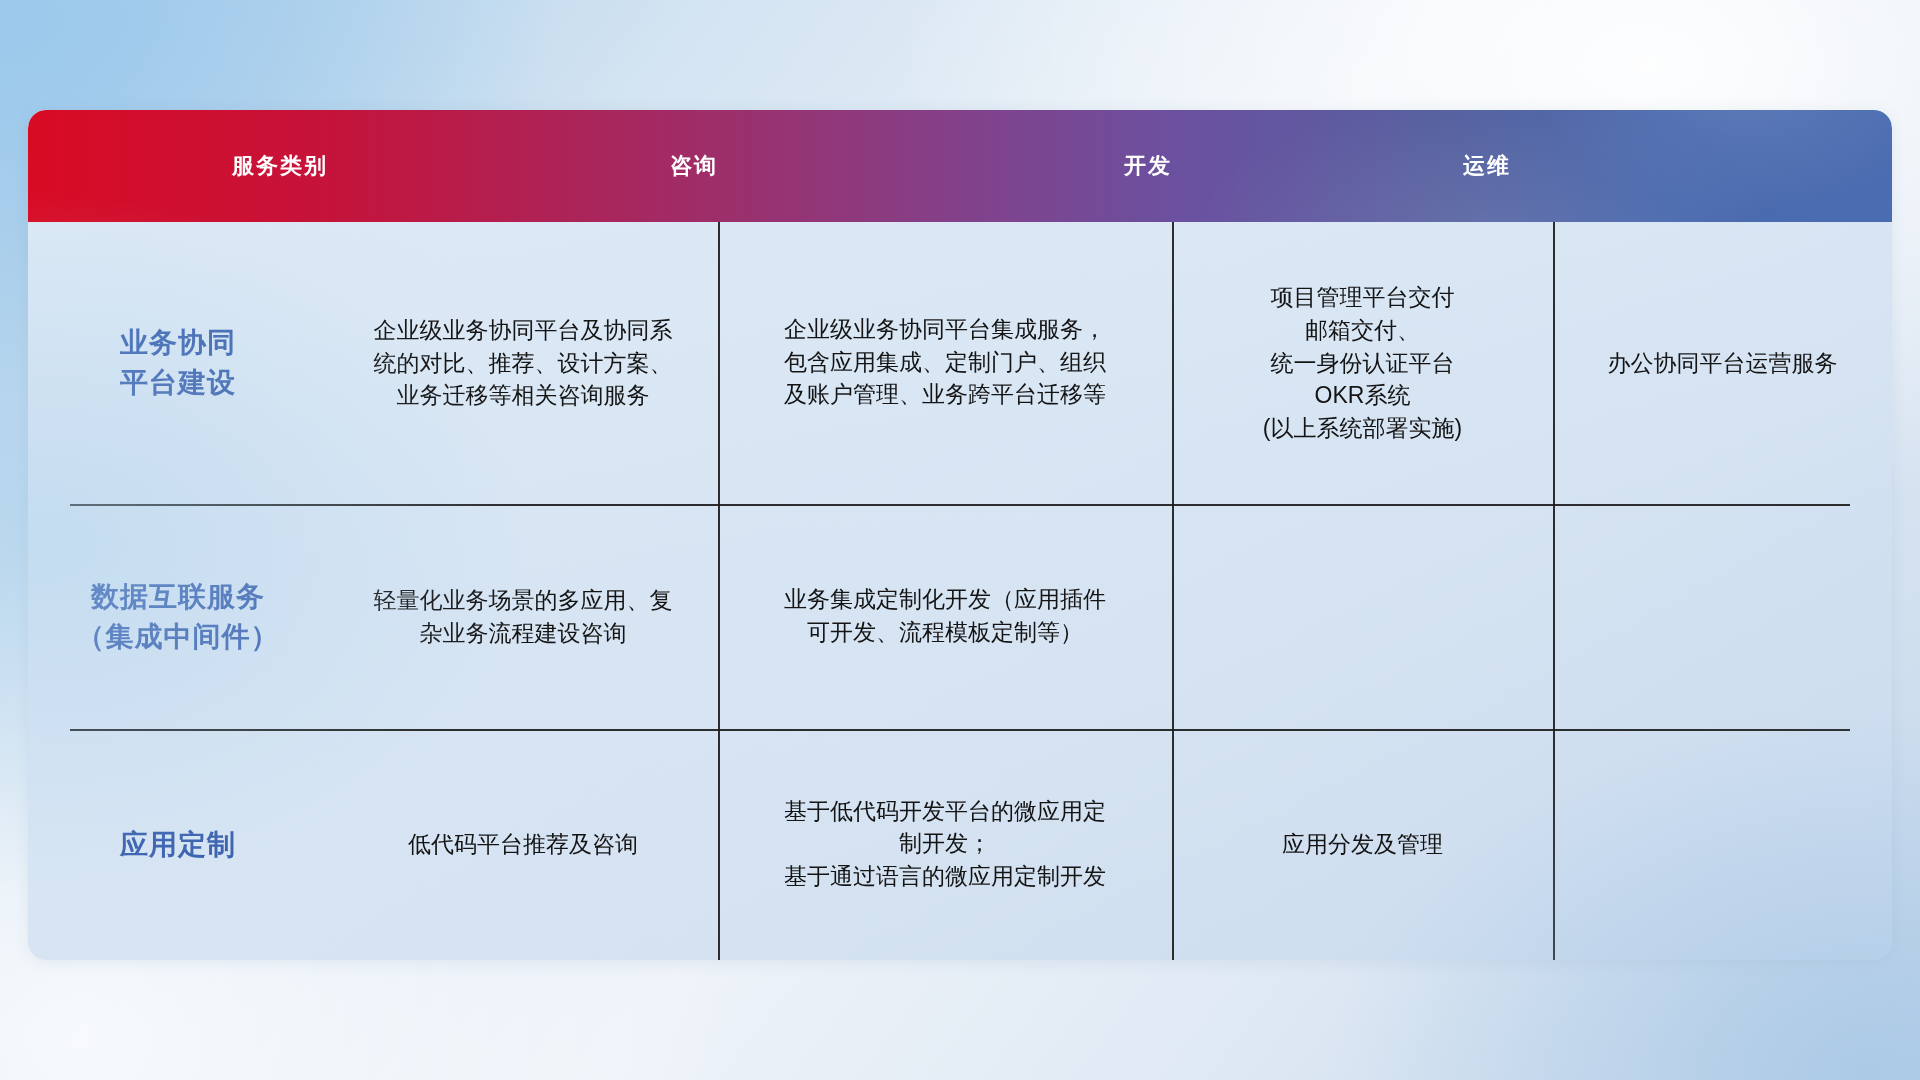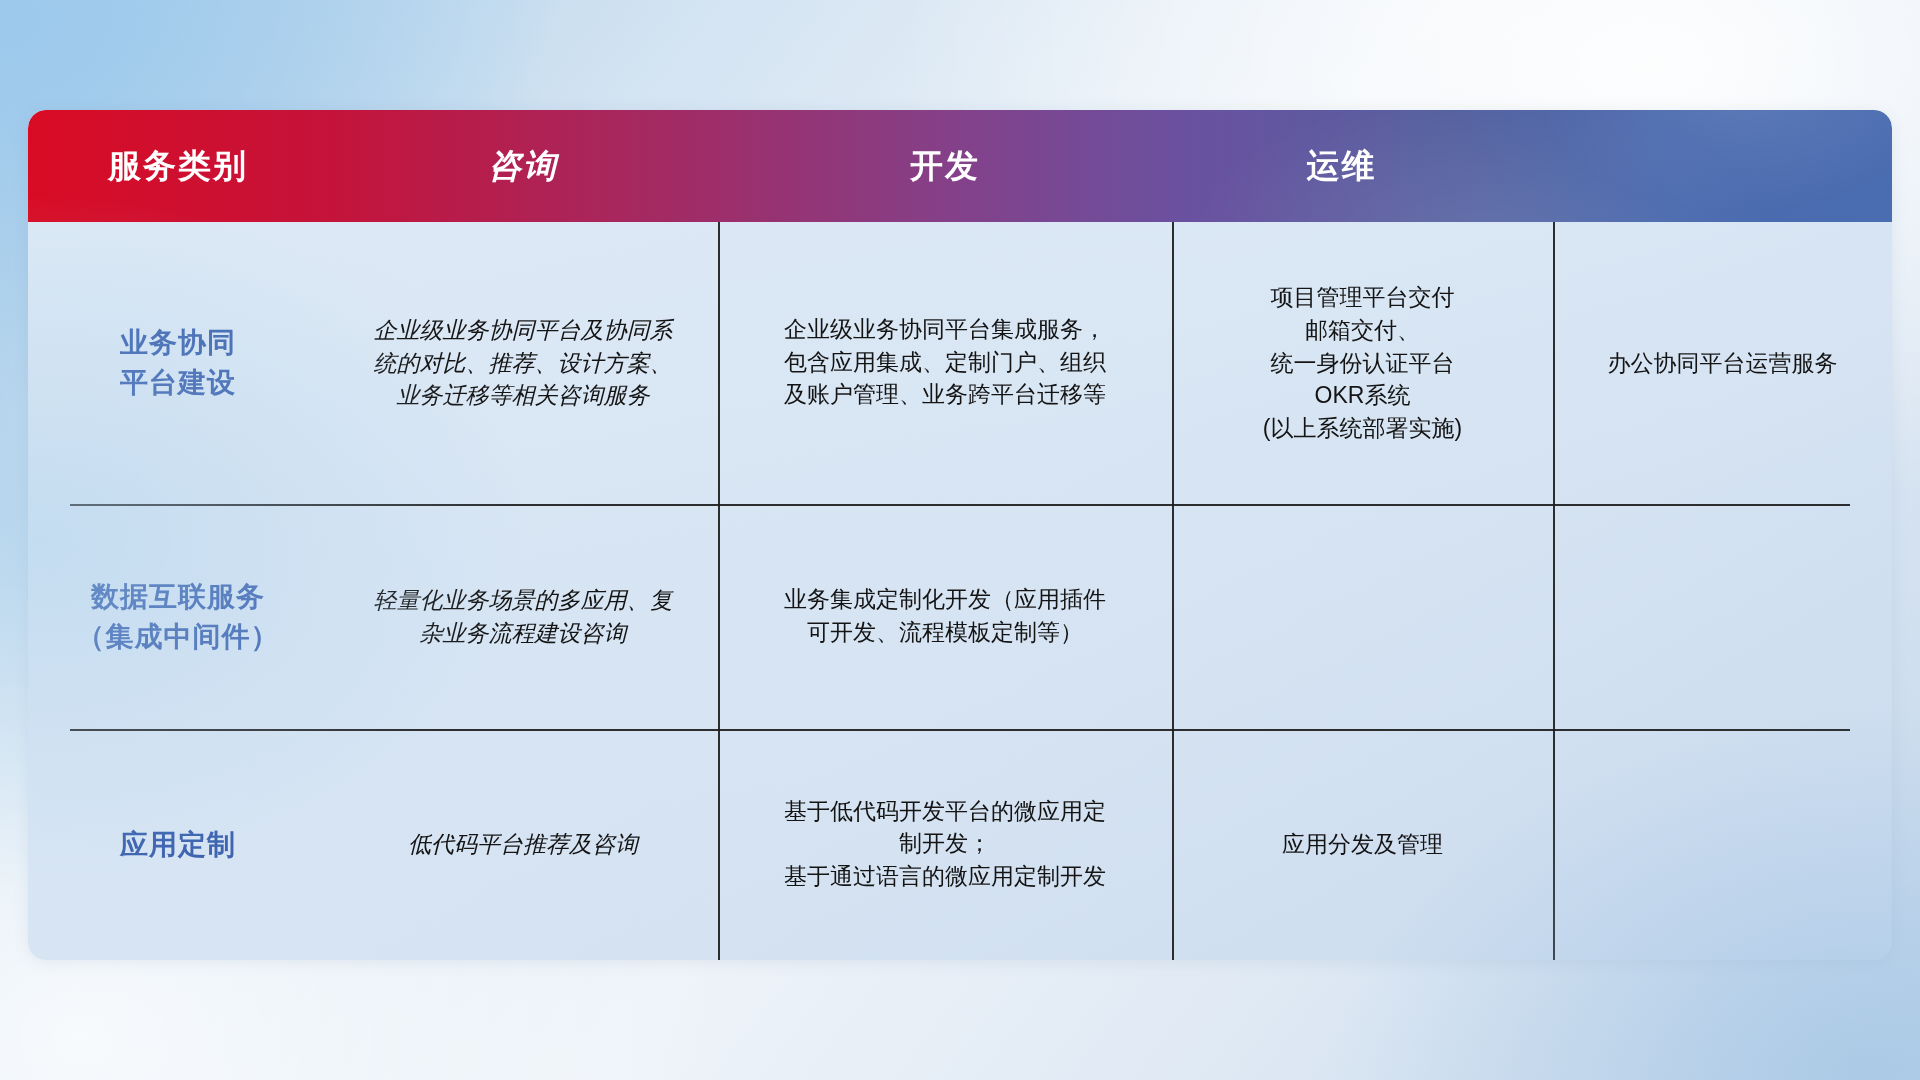--- a/index.html
+++ b/index.html
@@ -69,24 +69,24 @@
   .thead::after{
     content:"";
     position:absolute; inset:0;
     background:
       radial-gradient(420px 220px at 78% 120%, rgba(255,255,255,0.10) 0%, rgba(255,255,255,0) 70%),
       radial-gradient(300px 180px at 92% -20%, rgba(255,255,255,0.10) 0%, rgba(255,255,255,0) 70%);
     pointer-events:none;
   }
   .th {
     color: #ffffff;
-    font-size: 33px;
+    font-size: 22px;
     font-weight: 700;
     letter-spacing: 2px;
-    text-align: center;
+    text-align: right;
     position: relative;
     z-index: 2;
     white-space: nowrap;
   }
 
   
   .tbody {
     position: relative;
     height: 738px;
   }
@@ -131,21 +131,21 @@
   .cat {
     color: #3d63b0;
     font-size: 28px;
     font-weight: 700;
     line-height: 1.42;
     letter-spacing: 1px;
   }
 
   
   .c0 { width: 300px; }
-  .c1 { width: 390px; font-style: italic; }
+  .c1 { width: 390px; }
   .c2 { width: 454px; font-family: Liberation Serif, serif; }
   .c3 { width: 381px; }
   .c4 { width: 339px; }
 
   .r0 { height: 282px; }
   .r1 { height: 225px; }
   .r2 { height: 231px; }
 </style>
 </head>
 <body>

